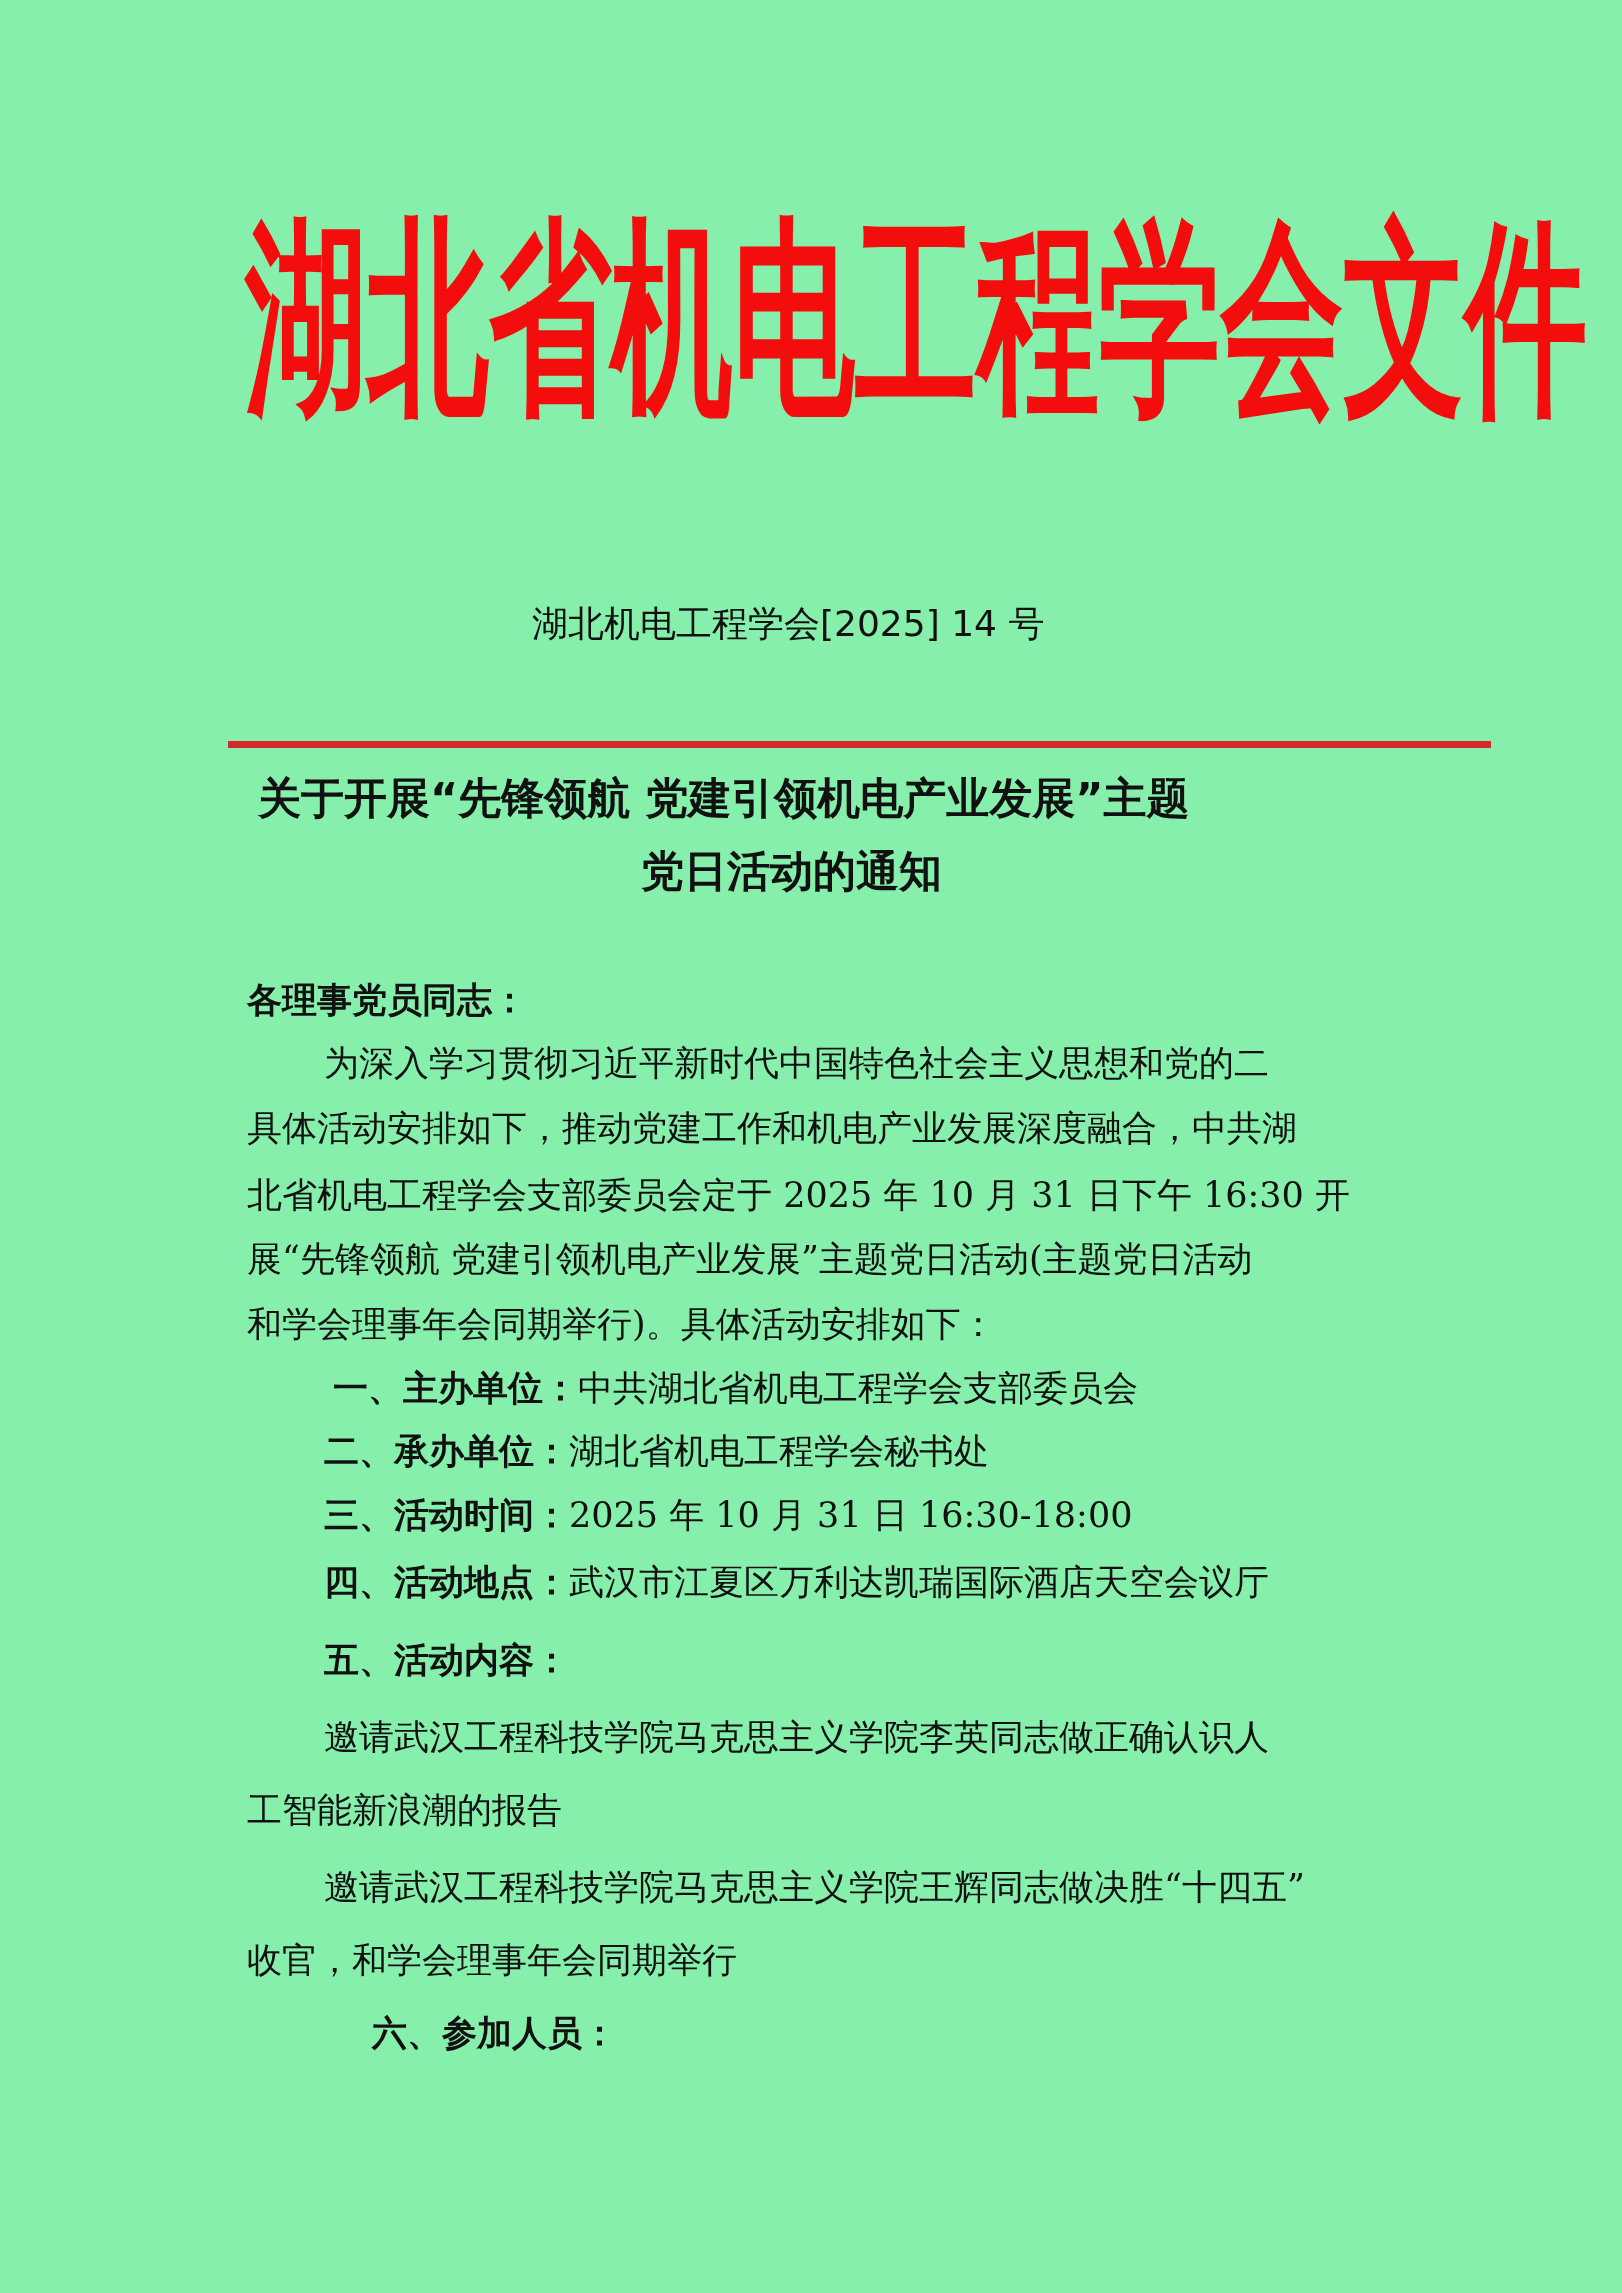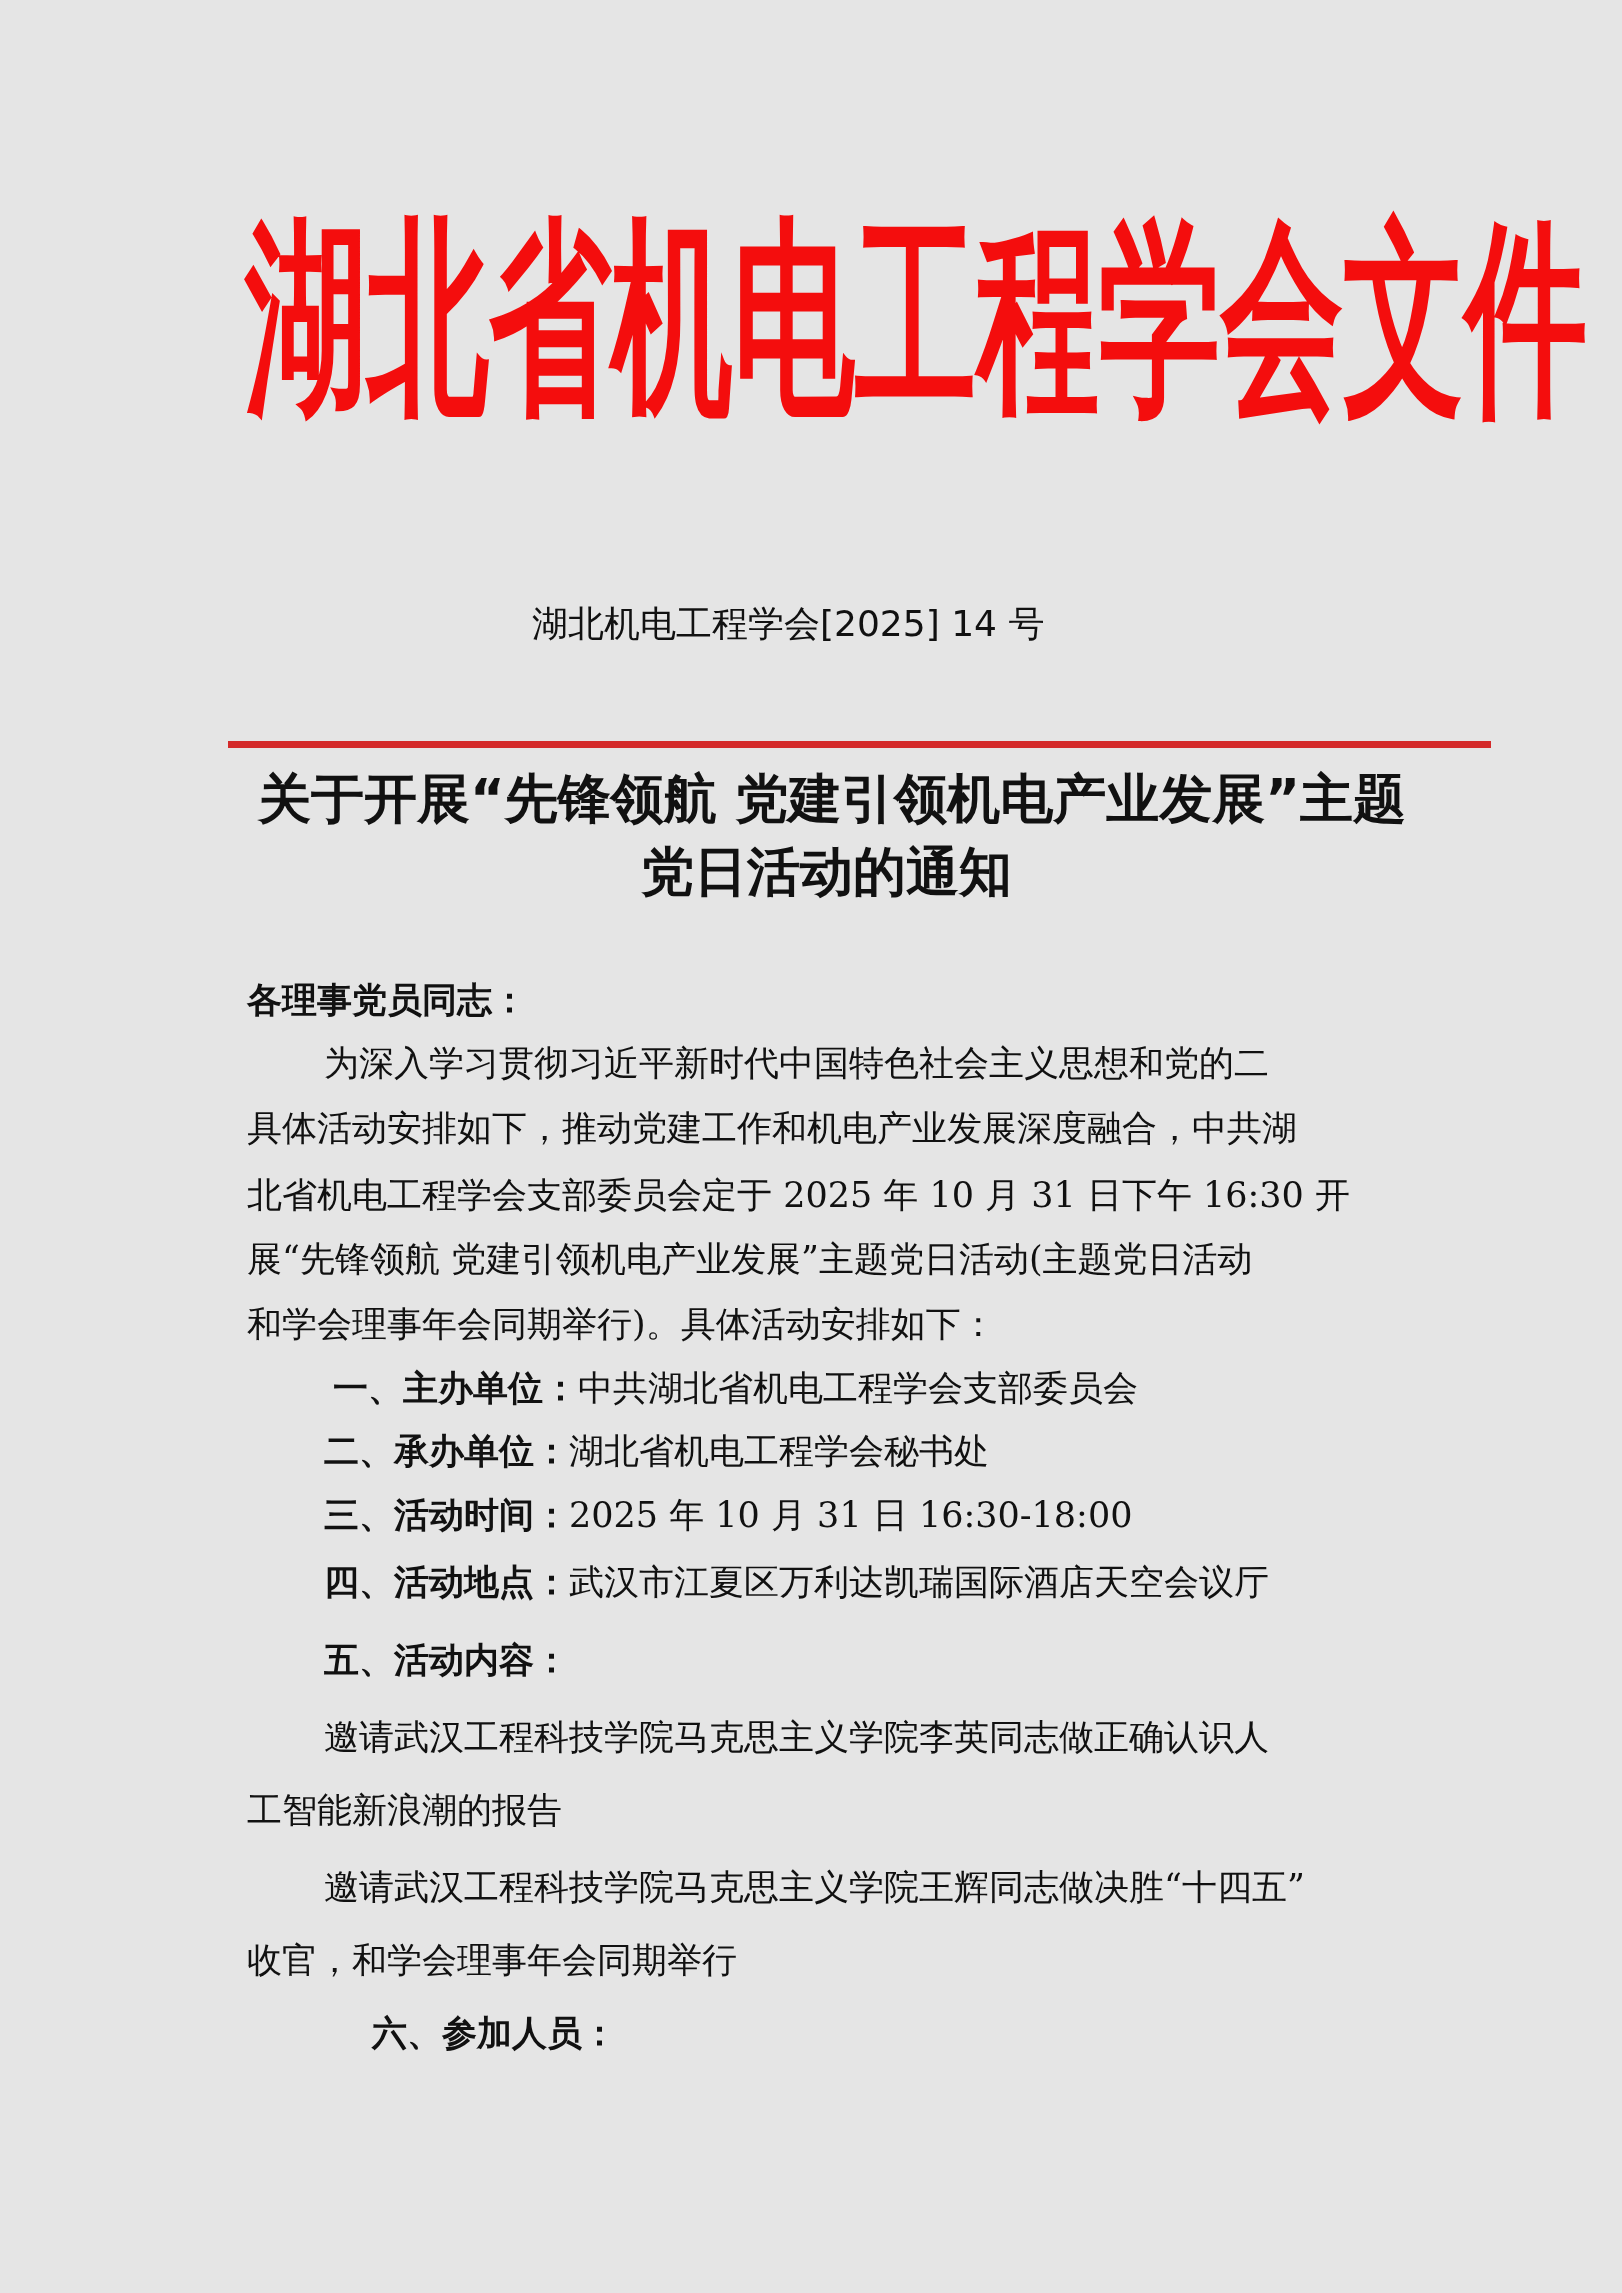--- a/index.html
+++ b/index.html
@@ -1,34 +1,34 @@
 <!DOCTYPE html>
 <html style="font-size:14.5px"><head>
 <meta charset="utf-8">
 <style>
   html, body { margin:0; padding:0; background:#ffffff; }
   body { width:1623px; height:2294px; position:relative; overflow:hidden; }
-  .page { position:absolute; left:0; top:0; width:1623px; height:2294px; background:#e5e5e5; }
+  .page { position:absolute; left:0; top:0; width:1623px; height:2294px; background:#86efac; }
   .header-title {
     position:absolute; left:245px; top:216px; width:1236px; height:218px;
     color:#f40d0d; font-family:"Liberation Serif","DejaVu Serif",serif; font-weight:bold;
     font-size:122px; line-height:122px; white-space:nowrap; letter-spacing:0px;
     transform-origin: left top; transform: scaleY(1.72);
   }
   .doc-number {
     position:absolute; left:532px; top:565px;
     font-family:"DejaVu Sans","Liberation Sans",sans-serif; font-size:36px; line-height:45px;
     color:#111; white-space:nowrap;margin-top:36px;
   }
   .red-rule {
     position:absolute; left:228px; top:741px; width:1263px; height:7.3px; background:#d42a2a;
   }
   .notice-title {
     position:absolute; font-family:"DejaVu Sans","Liberation Sans",sans-serif; font-weight:bold;
-    font-size:53px; line-height:51px; color:#111; white-space:nowrap;
+    font-size:43px; line-height:51px; color:#111; white-space:nowrap;
   }
   .t1 { left:258px; top:773px; }
   .t2 { left:641px; top:846px; }
   .line {
     position:absolute; left:247px; font-family:"DejaVu Serif","Liberation Serif",serif;
     font-size:35px; line-height:45px; color:#111; white-space:nowrap;
   }
   .indent { left:324px; }
   .bold { font-family:"DejaVu Sans","Liberation Sans",sans-serif; font-weight:bold; }
   .lbl { font-family:"DejaVu Sans","Liberation Sans",sans-serif; font-weight:bold; }

